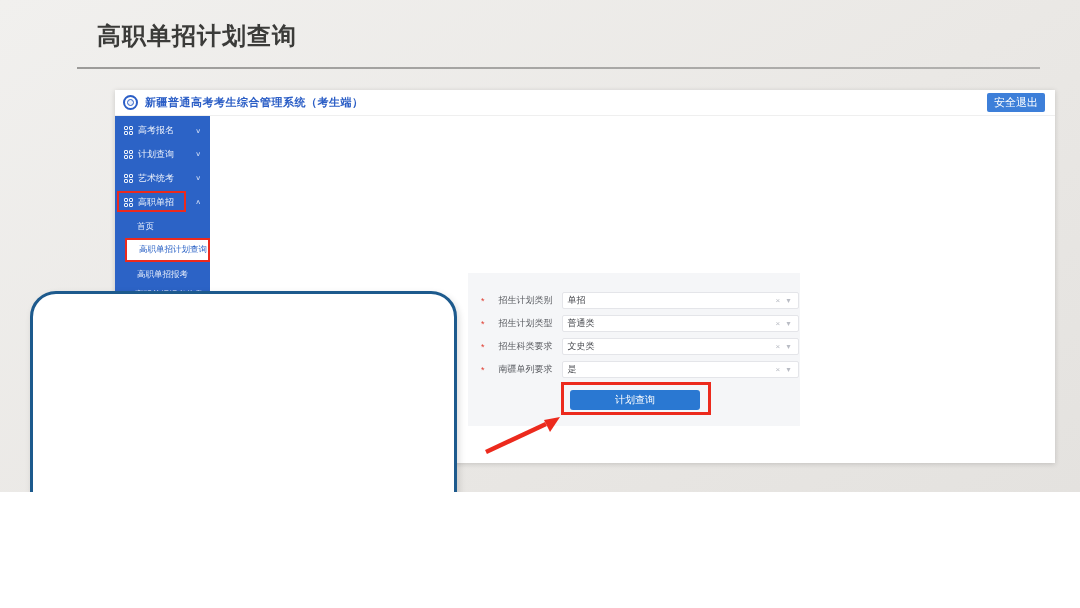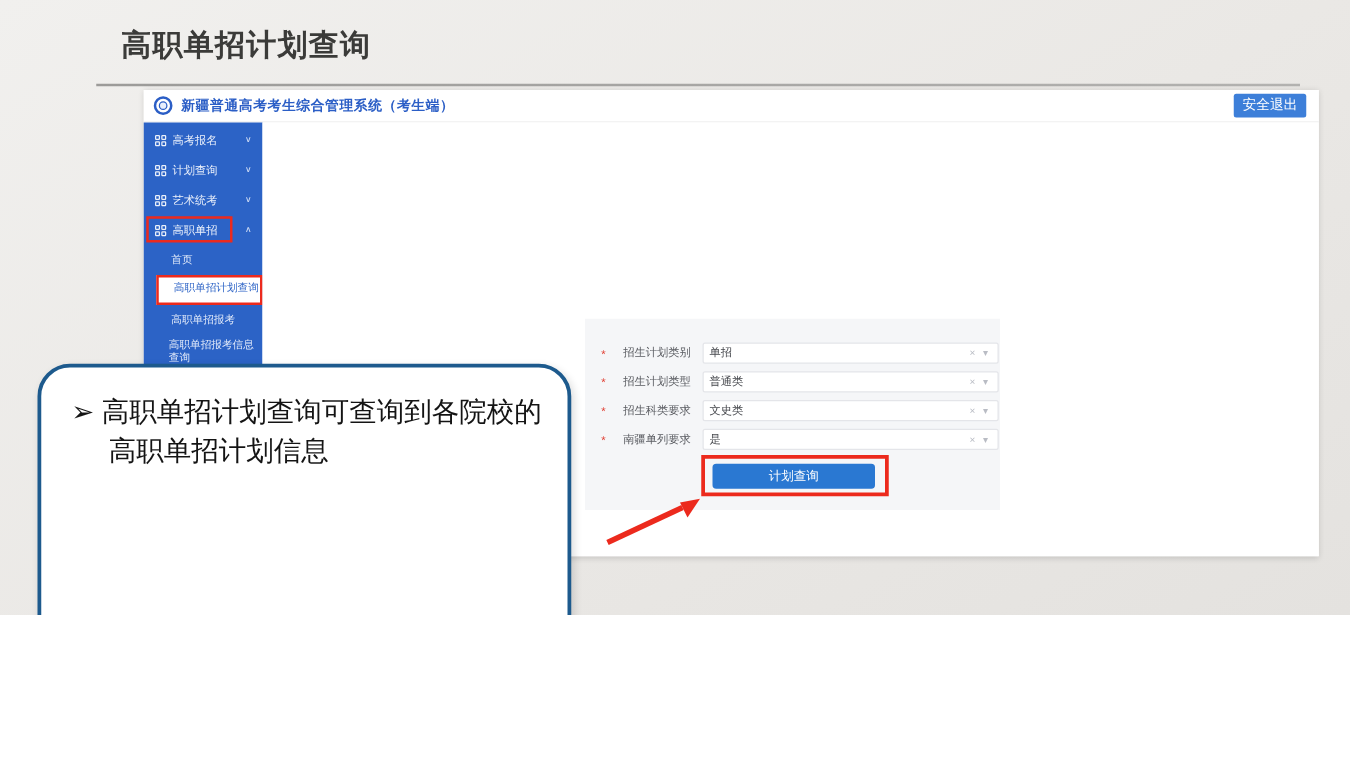--- a/index.html
+++ b/index.html
@@ -7,36 +7,36 @@
   body { font-family:"Liberation Sans", sans-serif; }
   .slide { position:relative; width:1080px; height:492px; overflow:hidden;
            background:linear-gradient(150deg,#f1f0ee 0%, #eae8e5 55%, #e4e2df 100%); }
 
   
   .page-title { position:absolute; left:97px; top:20px; font-size:24px; font-weight:bold; color:#3b3b39; letter-spacing:1px; }
   .title-rule { position:absolute; left:77px; top:67px; width:963px; height:2px;
                 background:linear-gradient(90deg,#9c9b99,#b3b2b0); }
 
   
-  .screenshot { position:absolute; left:115px; top:72px; width:940px; height:373px;
+  .screenshot { position:absolute; left:115px; top:90px; width:940px; height:373px;
                 background:#fff; box-shadow:0 1px 5px rgba(0,0,0,.16); }
   .app-header { height:26px; display:flex; align-items:center; padding:0 8px; background:#fff;
                 border-bottom:1px solid #efefef; }
   .logo { width:15px; height:15px; border-radius:50%; border:2px solid #2b5ec6; position:relative; flex:0 0 auto; }
   .logo::after { content:""; position:absolute; left:2px; top:2px; right:2px; bottom:2px;
                  border-radius:50%; border:1px solid #2b5ec6; background:#e8effc; }
   .app-title { margin-left:7px; font-size:11px; font-weight:bold; color:#2b5ec6; letter-spacing:.5px; }
   .hspacer { flex:1; }
   .logout-btn { background:#3d7fd9; color:#fff; font-size:11px; line-height:1; padding:4px 7px;
                 border:none; border-radius:2px; margin-right:2px; cursor:pointer; font-family:inherit; }
 
   .app-body { display:flex; height:347px; }
 
   
-  .sidebar { width:95px; background:#2c63c6; padding-top:2px; flex:0 0 auto;font-family:Liberation Mono, monospace; }
+  .sidebar { width:95px; background:#2c63c6; padding-top:2px; flex:0 0 auto; }
   .nav-item { position:relative; height:24px; display:flex; align-items:center; padding:0 9px; color:#ecf1fb; }
   .grid-icon { width:9px; height:9px; display:grid; grid-template-columns:4px 4px; grid-template-rows:4px 4px; gap:1px; flex:0 0 auto; }
   .grid-icon i { border:1px solid rgba(255,255,255,.9); border-radius:1px; display:block; }
   .nav-label { flex:1; margin-left:5px; font-size:9px; white-space:nowrap; }
   .chev { font-size:8px; color:#cfdcf5; transform:scaleY(.8); }
   .red-frame { position:absolute; left:2px; right:24px; top:1px; bottom:2px; border:2px solid #ec2a1d; pointer-events:none; }
   .sub-item { min-height:24px; line-height:24px; padding-left:22px; font-size:8.5px; color:#e3ebfa; white-space:nowrap; }
   .sub-item.wrap { white-space:normal; line-height:11px; padding:3px 2px 3px 20px; }
   .sub-item.selected { position:relative; margin-left:10px; padding-left:12px; height:23px; line-height:19px;
                        background:#fff; color:#2c63c6; border:2px solid #ec2a1d; white-space:nowrap; }
@@ -195,18 +195,17 @@
           <line x1="8" y1="48" x2="68" y2="20" stroke="#ec2a1d" stroke-width="4.5"></line>
           <polygon points="82,13 66,16 72,28" fill="#ec2a1d"></polygon>
         </svg>
 
       </div>
     </div>
   </div>
 
   <div class="bubble">
     <ul>
-      <li><span class="marker">➢</span><span>高职单招计划查询可查询到各院校的高职单招计划信息</span></li>
     </ul>
   </div>
 
 
 </div>
 
 </body></html>

